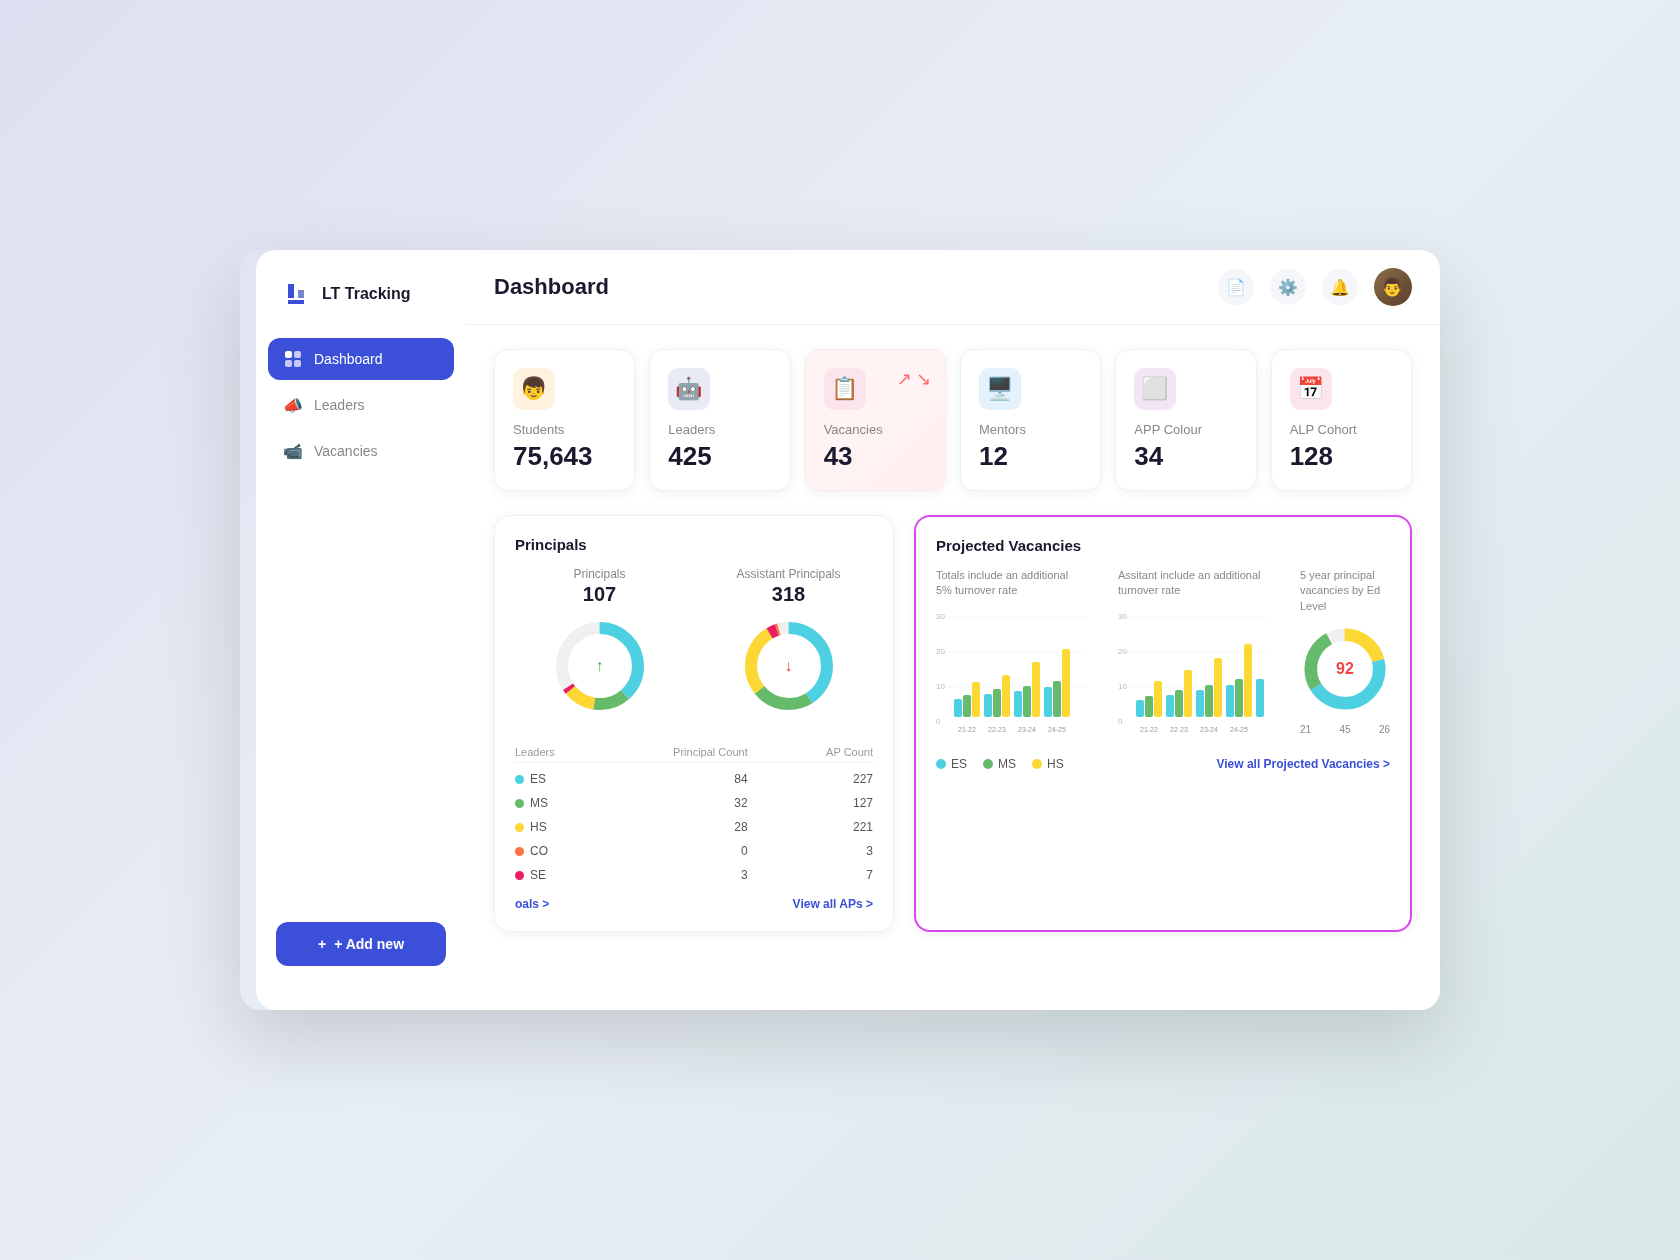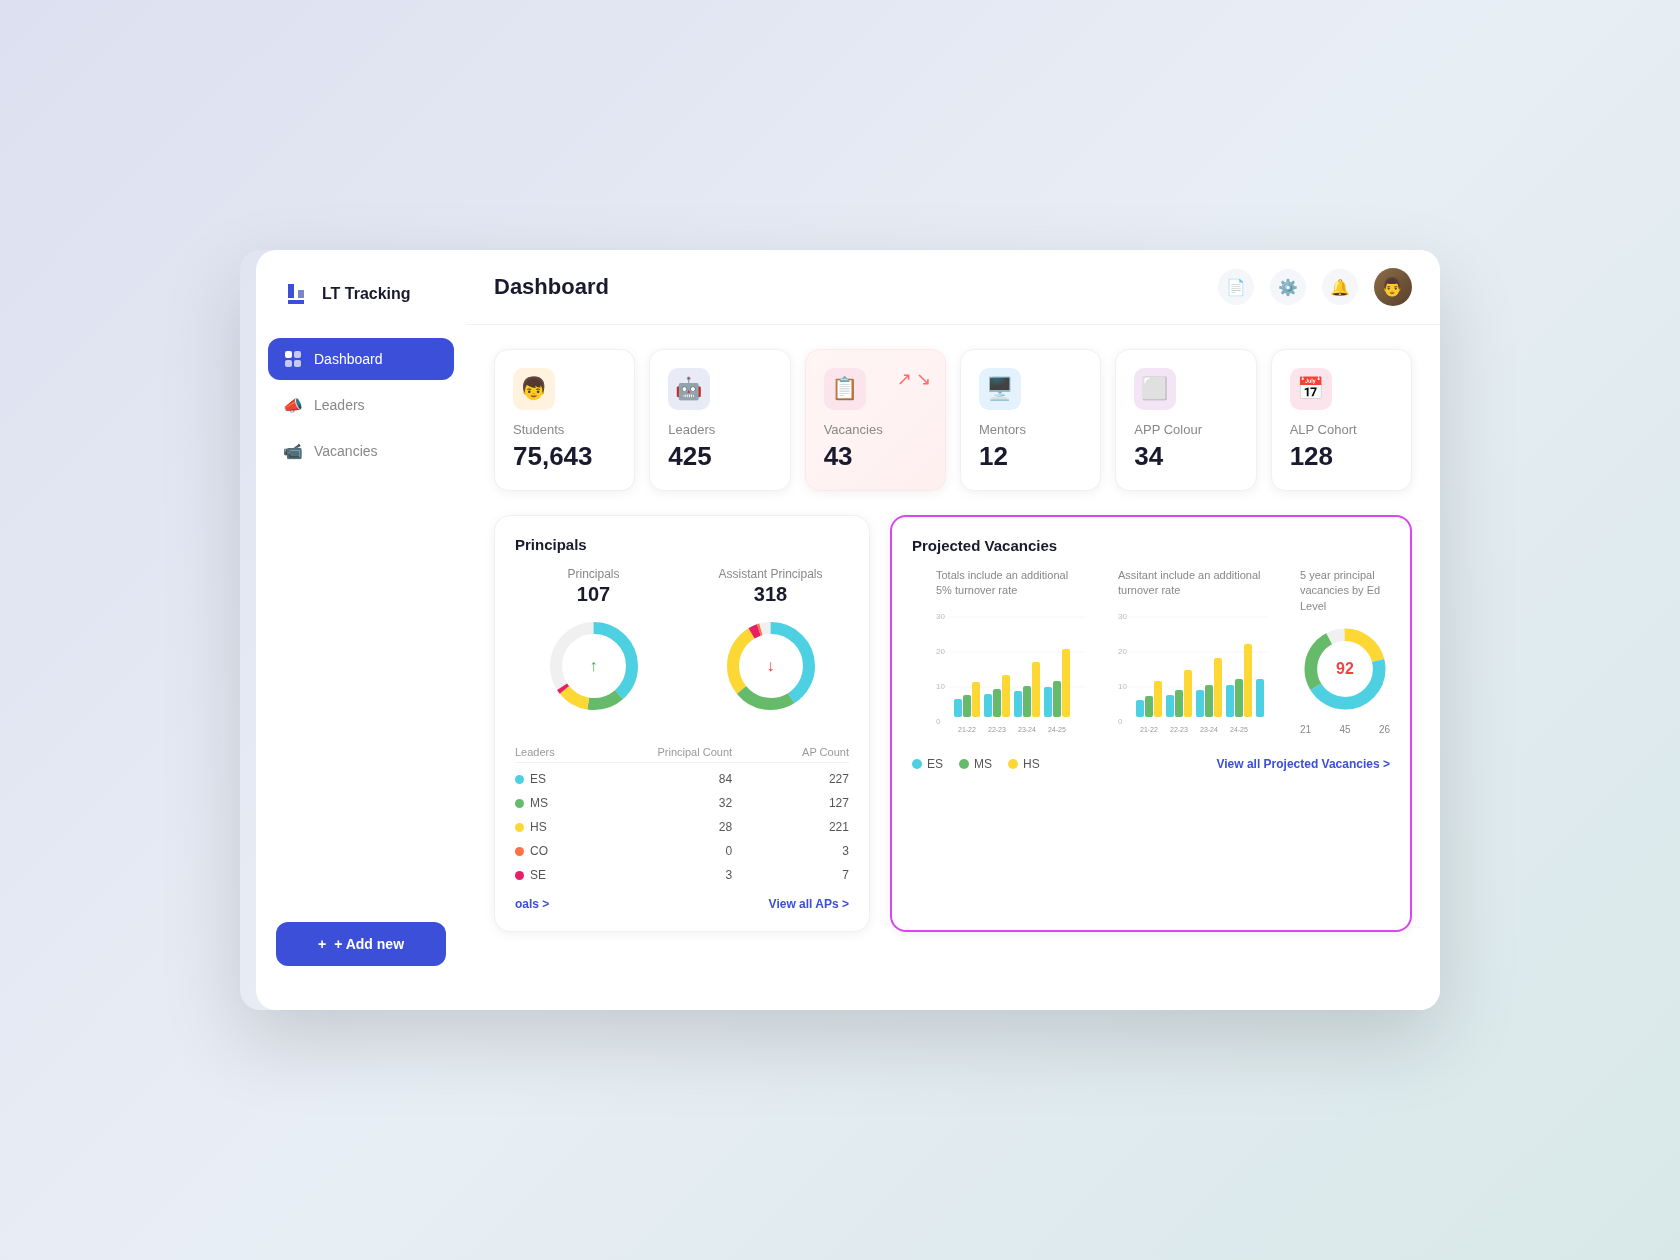--- a/index.html
+++ b/index.html
@@ -312,21 +312,20 @@
       justify-content: space-between;
       padding-top: 10px;
       font-size: 12px;
       color: #3b4fd8;
       font-weight: 600;
     }
     
     .projected-grid {
       display: flex;
       gap: 32px;
-      margin-left: 24px;
     }
     .proj-chart {
       flex: 1;
     }
     .proj-chart-title {
       font-size: 11px;
       color: #888;
       margin-bottom: 8px;
       line-height: 1.4;
     }

